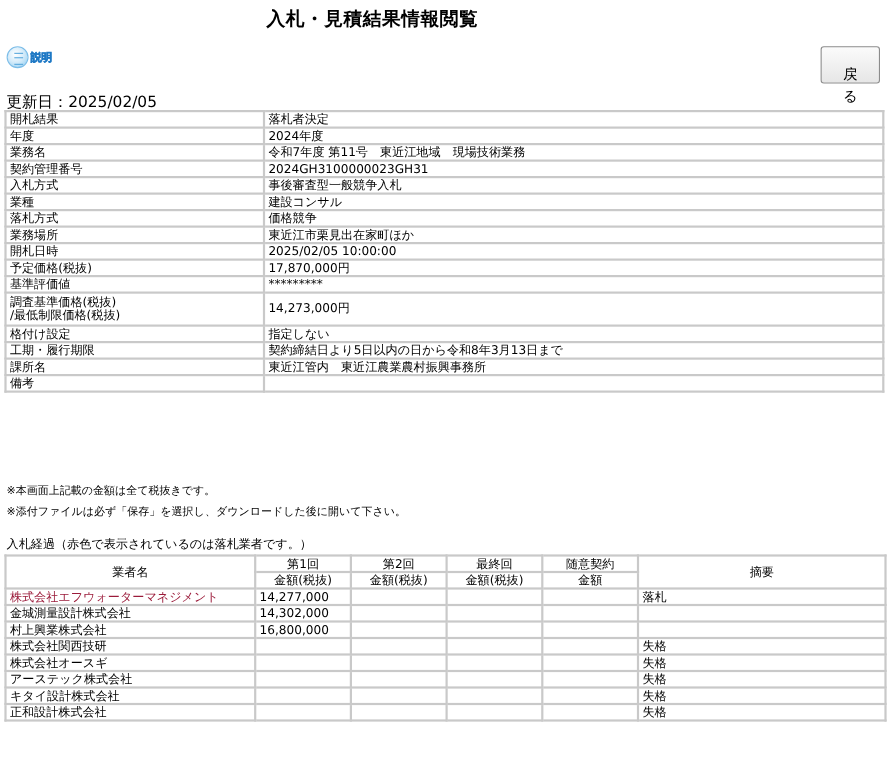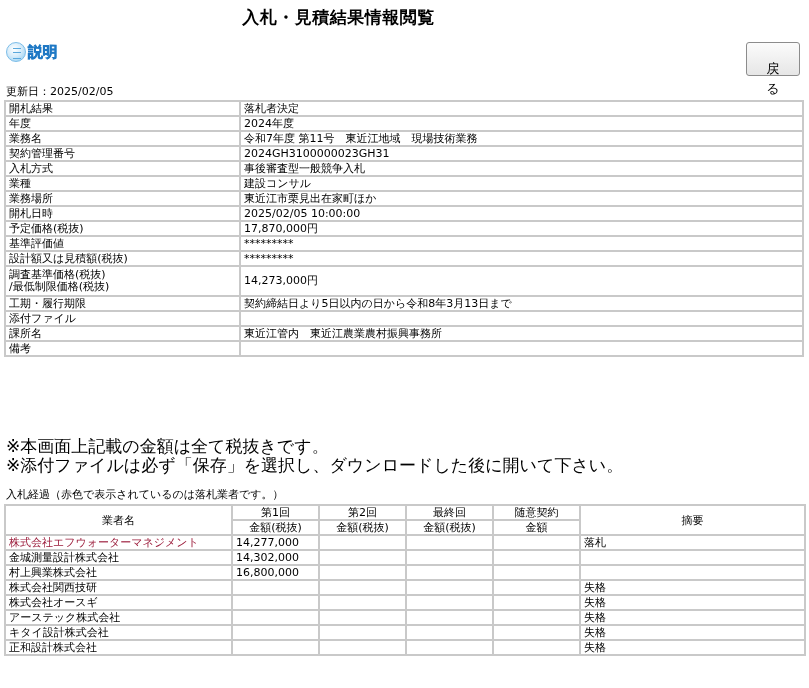--- a/index.html
+++ b/index.html
@@ -23,44 +23,44 @@
   }
   .help-icon::before {
     content: ""; position: absolute; left: 6px; top: 5px; width: 8px; height: 9px;
     border-top: 1px solid #5aa8dc; border-bottom: 1px solid #5aa8dc;
   }
   .help-icon::after {
     content: ""; position: absolute; left: 6px; top: 9px; width: 8px; height: 0;
     border-top: 1px solid #5aa8dc;
   }
   .help-label {
-    margin-left: 2px; font-size: 15px; font-weight: bold; color: #3f9fe0;
+    margin-left: 2px; font-size: 10px; font-weight: bold; color: #3f9fe0;
     -webkit-text-stroke: 0.6px #1f78c4; letter-spacing: -0.5px;
   }
   .back-button {
     position: absolute; left: 746px; top: 42px; width: 54px; height: 22px;
     box-sizing: border-box; border: 1px solid #8c8c8c; border-radius: 3px;
     background: linear-gradient(#fbfbfb, #e6e6e6); font-size: 13px;
     font-family: "DejaVu Sans", sans-serif; color: #000; padding: 16px; cursor: pointer;
     text-align: center; line-height: 20px;
   }
   .updated {
-    position: absolute; left: 6px; top: 84px; font-size: 11px;
+    position: absolute; left: 6px; top: 84px; font-size: 14px;
   }
   table { border-collapse: collapse; table-layout: fixed; }
   td, th {
     border: 2px solid #c9c9c9; padding: 0 3px; height: 13px; line-height: 13px;
     font-size: 11px; font-weight: normal; white-space: nowrap; overflow: hidden;
     vertical-align: middle;
   }
   .info-table { position: absolute; left: 4px; top: 100px; width: 800px; }
   .info-table td.lbl { width: 227px; }
   .info-table tr.tall td { height: 28px; line-height: 12px; }
   .info-table td.lbl.tall-lbl { white-space: normal; }
-  .notes { position: absolute; left: 6px; top: 437px; line-height: 19px; font-size: 17px; }
+  .notes { position: absolute; left: 6px; top: 437px; line-height: 19px; font-size: 10px; }
   .bid-caption { position: absolute; left: 6px; top: 487px; font-size: 11px; }
   .bid-table { position: absolute; left: 4px; top: 504px; width: 800px; }
   .bid-table th { text-align: center; }
   .bid-table td.num { text-align: right; padding-right: 19px; }
   .winner { color: #9b1b3a; }
 </style>
 </head>
 <body>
 
 <div class="page-title">入札・見積結果情報閲覧</div>
@@ -94,53 +94,53 @@
       </tr>
     <tr>
         <td class="lbl">入札方式</td>
         <td>事後審査型一般競争入札</td>
       </tr>
     <tr>
         <td class="lbl">業種</td>
         <td>建設コンサル</td>
       </tr>
     <tr>
+        <td class="lbl">落札方式</td>
+        <td>価格競争</td>
+      </tr>
+    <tr>
         <td class="lbl">業務場所</td>
         <td>東近江市栗見出在家町ほか</td>
       </tr>
     <tr>
         <td class="lbl">開札日時</td>
         <td>2025/02/05 10:00:00</td>
       </tr>
     <tr>
         <td class="lbl">予定価格(税抜)</td>
         <td>17,870,000円</td>
       </tr>
     <tr>
         <td class="lbl">基準評価値</td>
-        <td>*********</td>
-      </tr>
-    <tr>
-        <td class="lbl">設計額又は見積額(税抜)</td>
         <td>*********</td>
       </tr>
     <tr class="tall">
       <td class="lbl tall-lbl">
         <div>調査基準価格(税抜)</div>
         <div>/最低制限価格(税抜)</div>
       </td>
       <td>14,273,000円</td>
     </tr>
     <tr>
+        <td class="lbl">格付け設定</td>
+        <td>指定しない</td>
+      </tr>
+    <tr>
         <td class="lbl">工期・履行期限</td>
         <td>契約締結日より5日以内の日から令和8年3月13日まで</td>
-      </tr>
-    <tr>
-        <td class="lbl">添付ファイル</td>
-        <td></td>
       </tr>
     <tr>
         <td class="lbl">課所名</td>
         <td>東近江管内　東近江農業農村振興事務所</td>
       </tr>
     <tr>
         <td class="lbl">備考</td>
         <td></td>
       </tr>
   </tbody>

